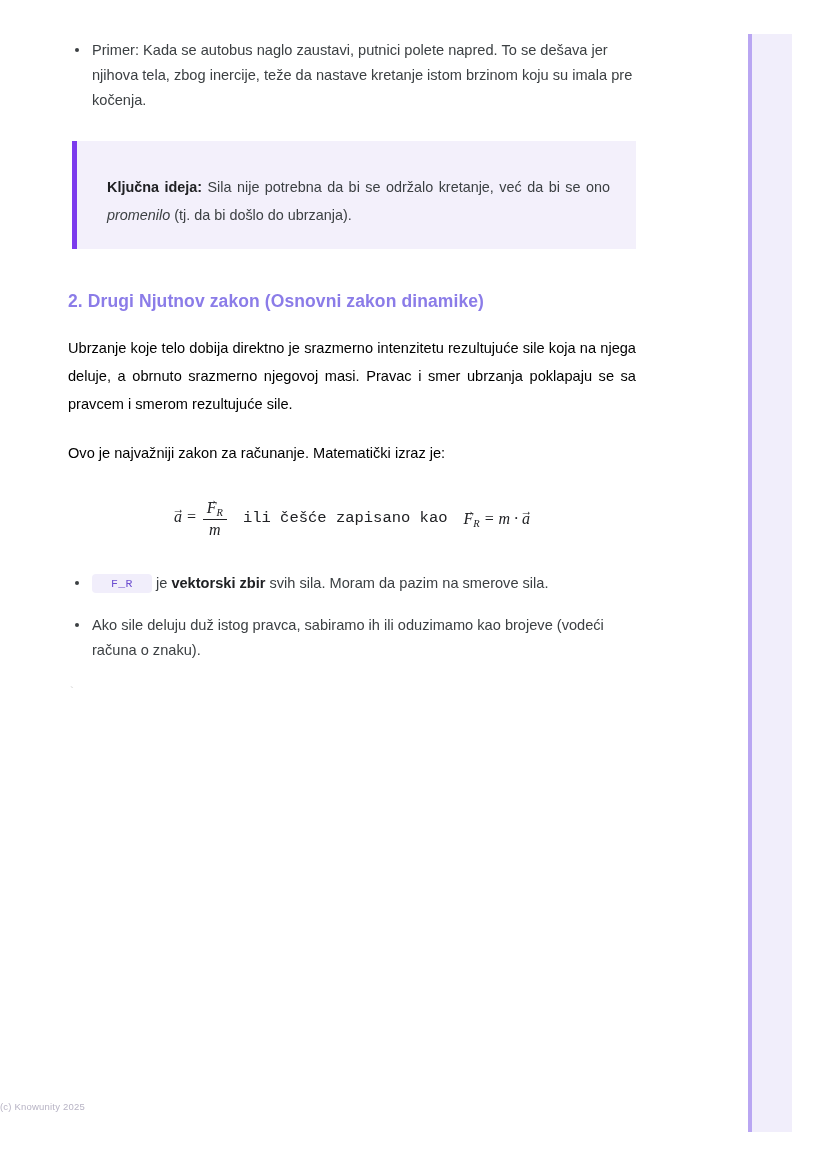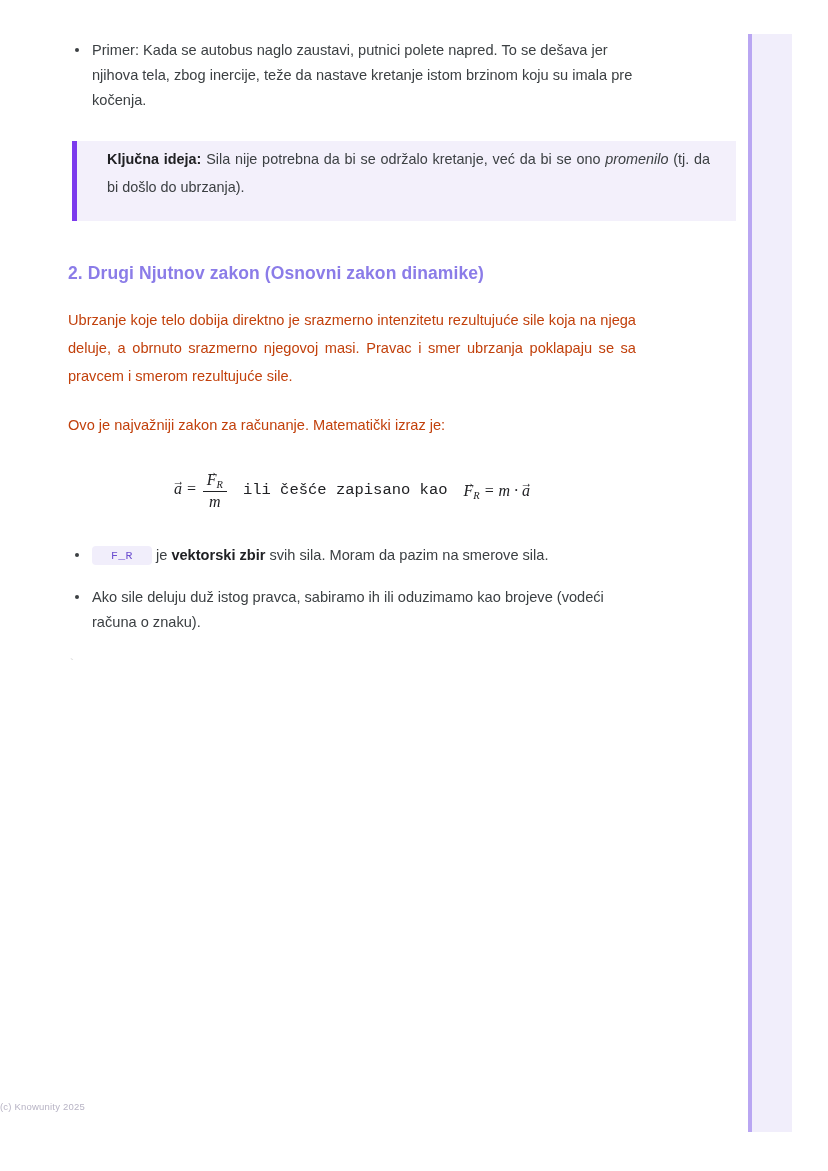--- a/index.html
+++ b/index.html
@@ -70,25 +70,25 @@
     border-radius: 50%;
     background: #3c4043;
   }
 
   .list-top { margin-top: 6px; }
 
   
   .callout {
     margin-top: 28px;
     margin-left: 4px;
-    width: 664px;
+    width: 564px;
     background: #f3f0fb;
     border-left: 5px solid #7c3aed;
     box-sizing: border-box;
-    padding: 4px 26px 20px 30px;
+    padding: 32px 26px 20px 30px;
   }
   .callout p {
     margin: 0;
     font-size: 14.4px;
     line-height: 28px;
     text-align: justify;
     color: #3c4043;
   }
   .callout .lead { font-weight: bold; color: #202124; }
   .callout em { font-style: italic; }
@@ -101,21 +101,21 @@
     line-height: 24px;
     color: #8b7ce8;
     letter-spacing: 0.1px;
   }
 
   
   p.body {
     margin: 21px 0 0 0;
     font-size: 14.6px;
     line-height: 28px;
-    color: #c2410c;
+    color: #000000;
     text-align: justify;
   }
   p.body.no-justify { text-align: left; }
 
   
   .formula-row {
     margin: 30px 0 0 0;
     text-align: center;
     font-family: "Liberation Serif", "DejaVu Serif", serif;
     font-size: 16px;

